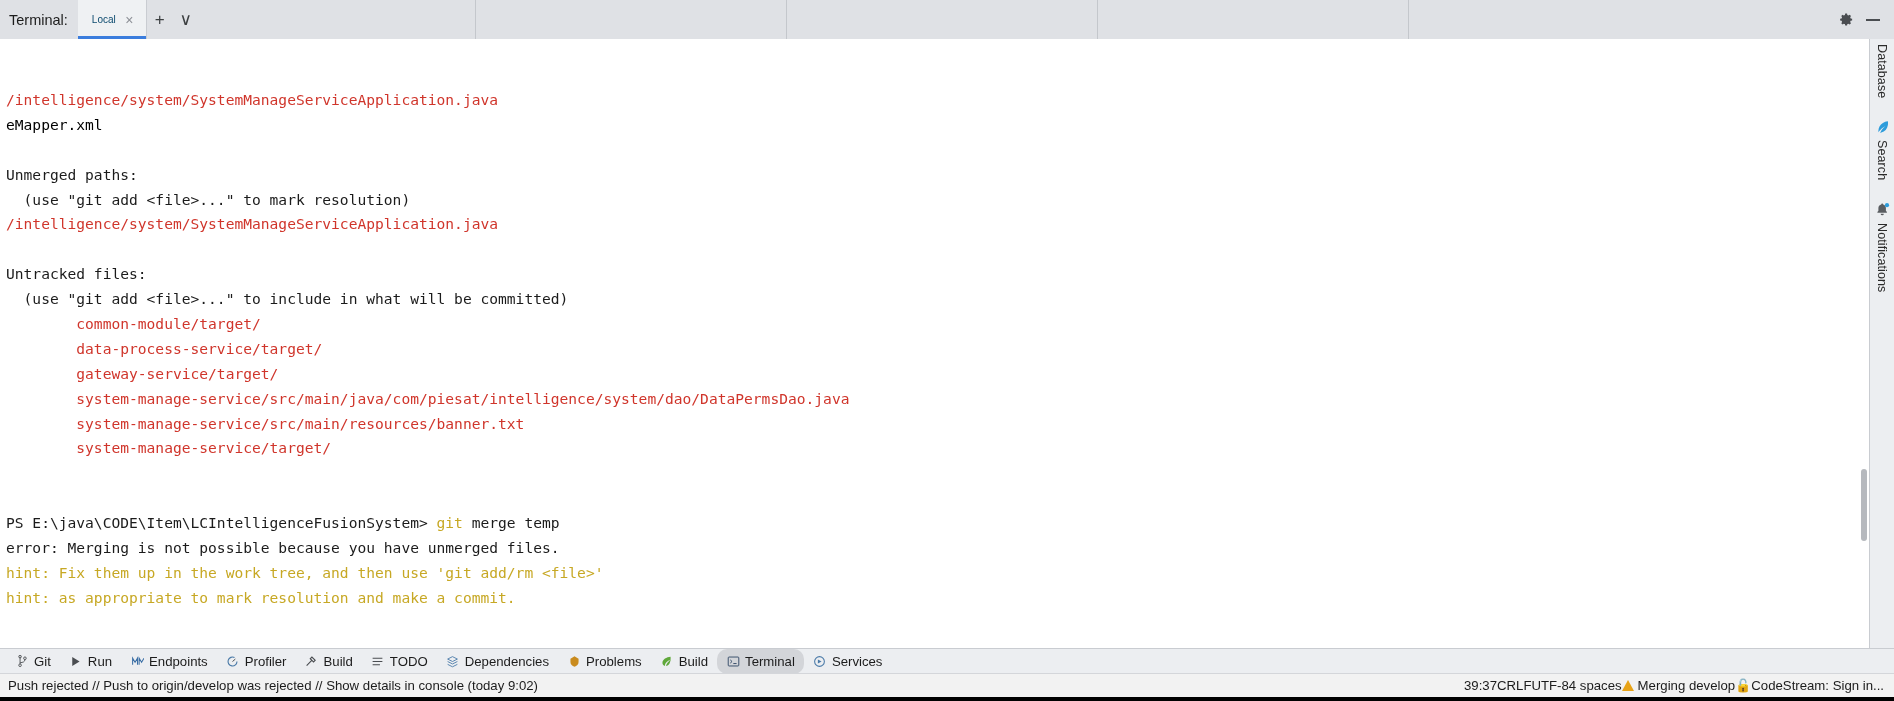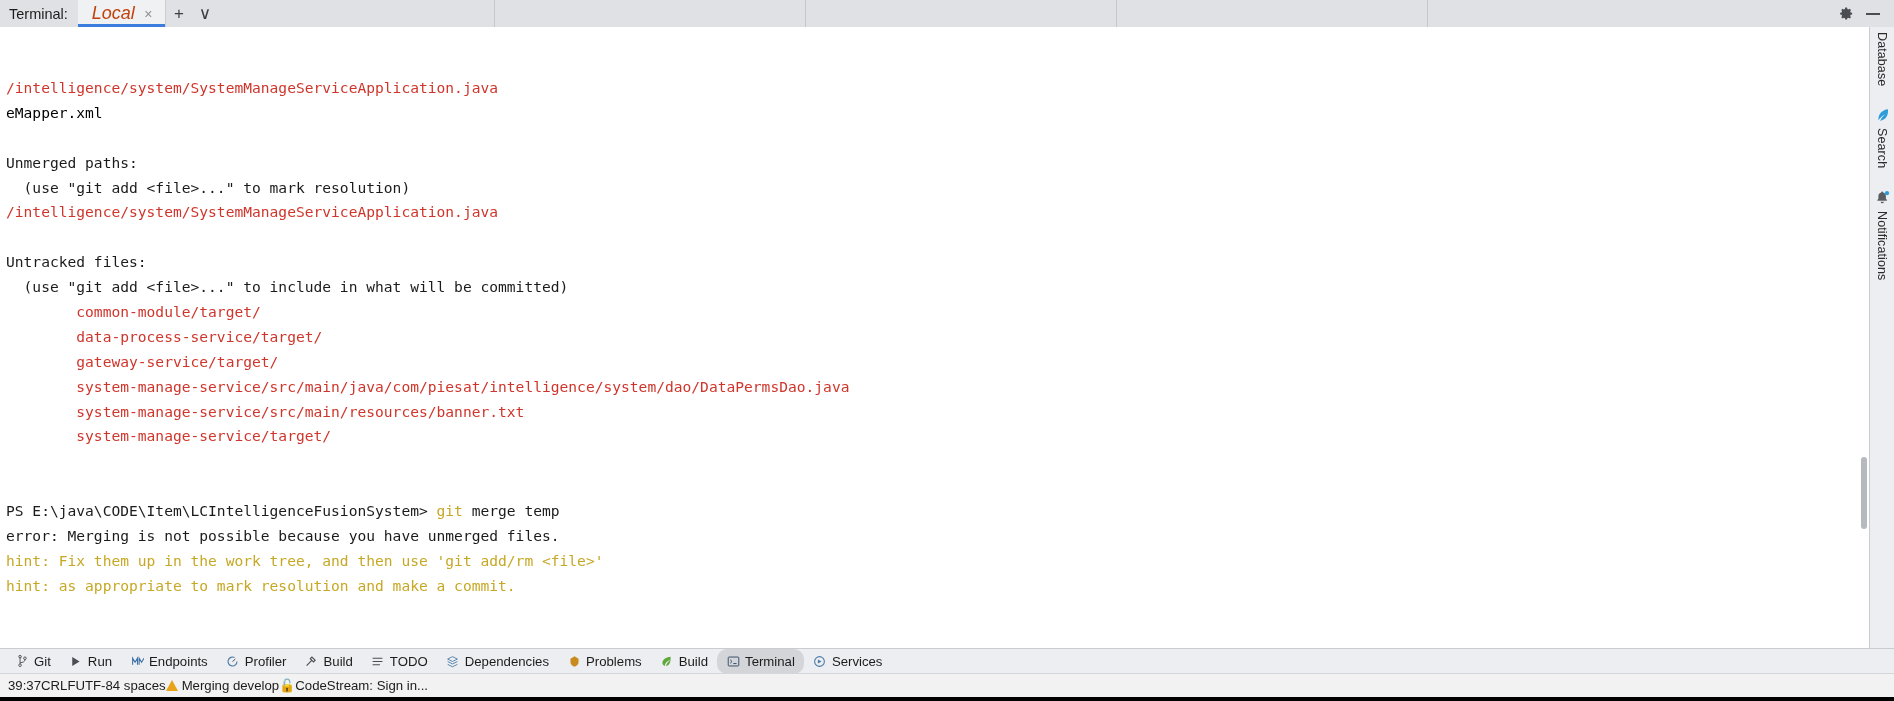--- a/index.html
+++ b/index.html
@@ -6,41 +6,41 @@
   html, body {
     width: 1894px; height: 701px;
     background: #ffffff;
     font-family: "Liberation Sans", sans-serif;
     overflow: hidden;
   }
   .app { position: relative; width: 1894px; height: 701px; display: flex; flex-direction: column; }
 
   
   .term-header {
-    height: 27px; min-height: 27px;
+    height: 39px; min-height: 27px;
     background: #dfe1e5;
     display: flex; align-items: stretch;
     font-size: 14.5px; color: #1f1f1f;
     position: relative;
   }
   .term-label {
     display: flex; align-items: center;
     padding: 0 10px 0 9px;
     font-size: 14.5px; color: #1c1c1c;
   }
   .tab-strip { display: flex; align-items: stretch; }
   .term-tab {
     position: relative;
     display: flex; align-items: center; gap: 7px;
     padding: 0 10px 0 14px;
     background: #eff1f3;
     border-right: 1px solid #c9ccd1;
     cursor: default;
   }
-  .term-tab .tab-name { font-size: 18px; color: #c2410c; font-style: italic; }
+  .term-tab .tab-name { font-size: 10px; color: #0c4a6e; }
   .term-tab::after {
     content: ""; position: absolute; left: 0; right: 0; bottom: 0;
     height: 3px; background: #3b7ddd;
   }
   .tab-close {
     font-size: 14px; color: #8d9096; line-height: 1;
     width: 13px; text-align: center;
   }
   .hdr-btn {
     display: flex; align-items: center; justify-content: center;
@@ -298,20 +298,21 @@
           <svg width="13" height="13" viewBox="0 0 16 16">
             <circle cx="8" cy="8" r="6" stroke="#4a7aa8" fill="none" stroke-width="1.3"></circle>
             <path d="M6 5.5l4.5 2.5L6 10.5z" fill="#4a7aa8"></path>
           </svg>
         </span>
         <span>Services</span>
       </div>
     </div>
 
   <div class="status-bar">
+    <span class="status-msg">Push rejected // Push to origin/develop was rejected // Show details in console (today 9:02)</span>
     <span class="status-right">
       <span>39:37</span>
       <span>CRLF</span>
       <span>UTF-8</span>
       <span>4 spaces</span>
       <span class="warn-group">
         <span class="warn-tri"></span>
         <span>Merging develop</span>
       </span>
       <span class="lock">🔓</span>

